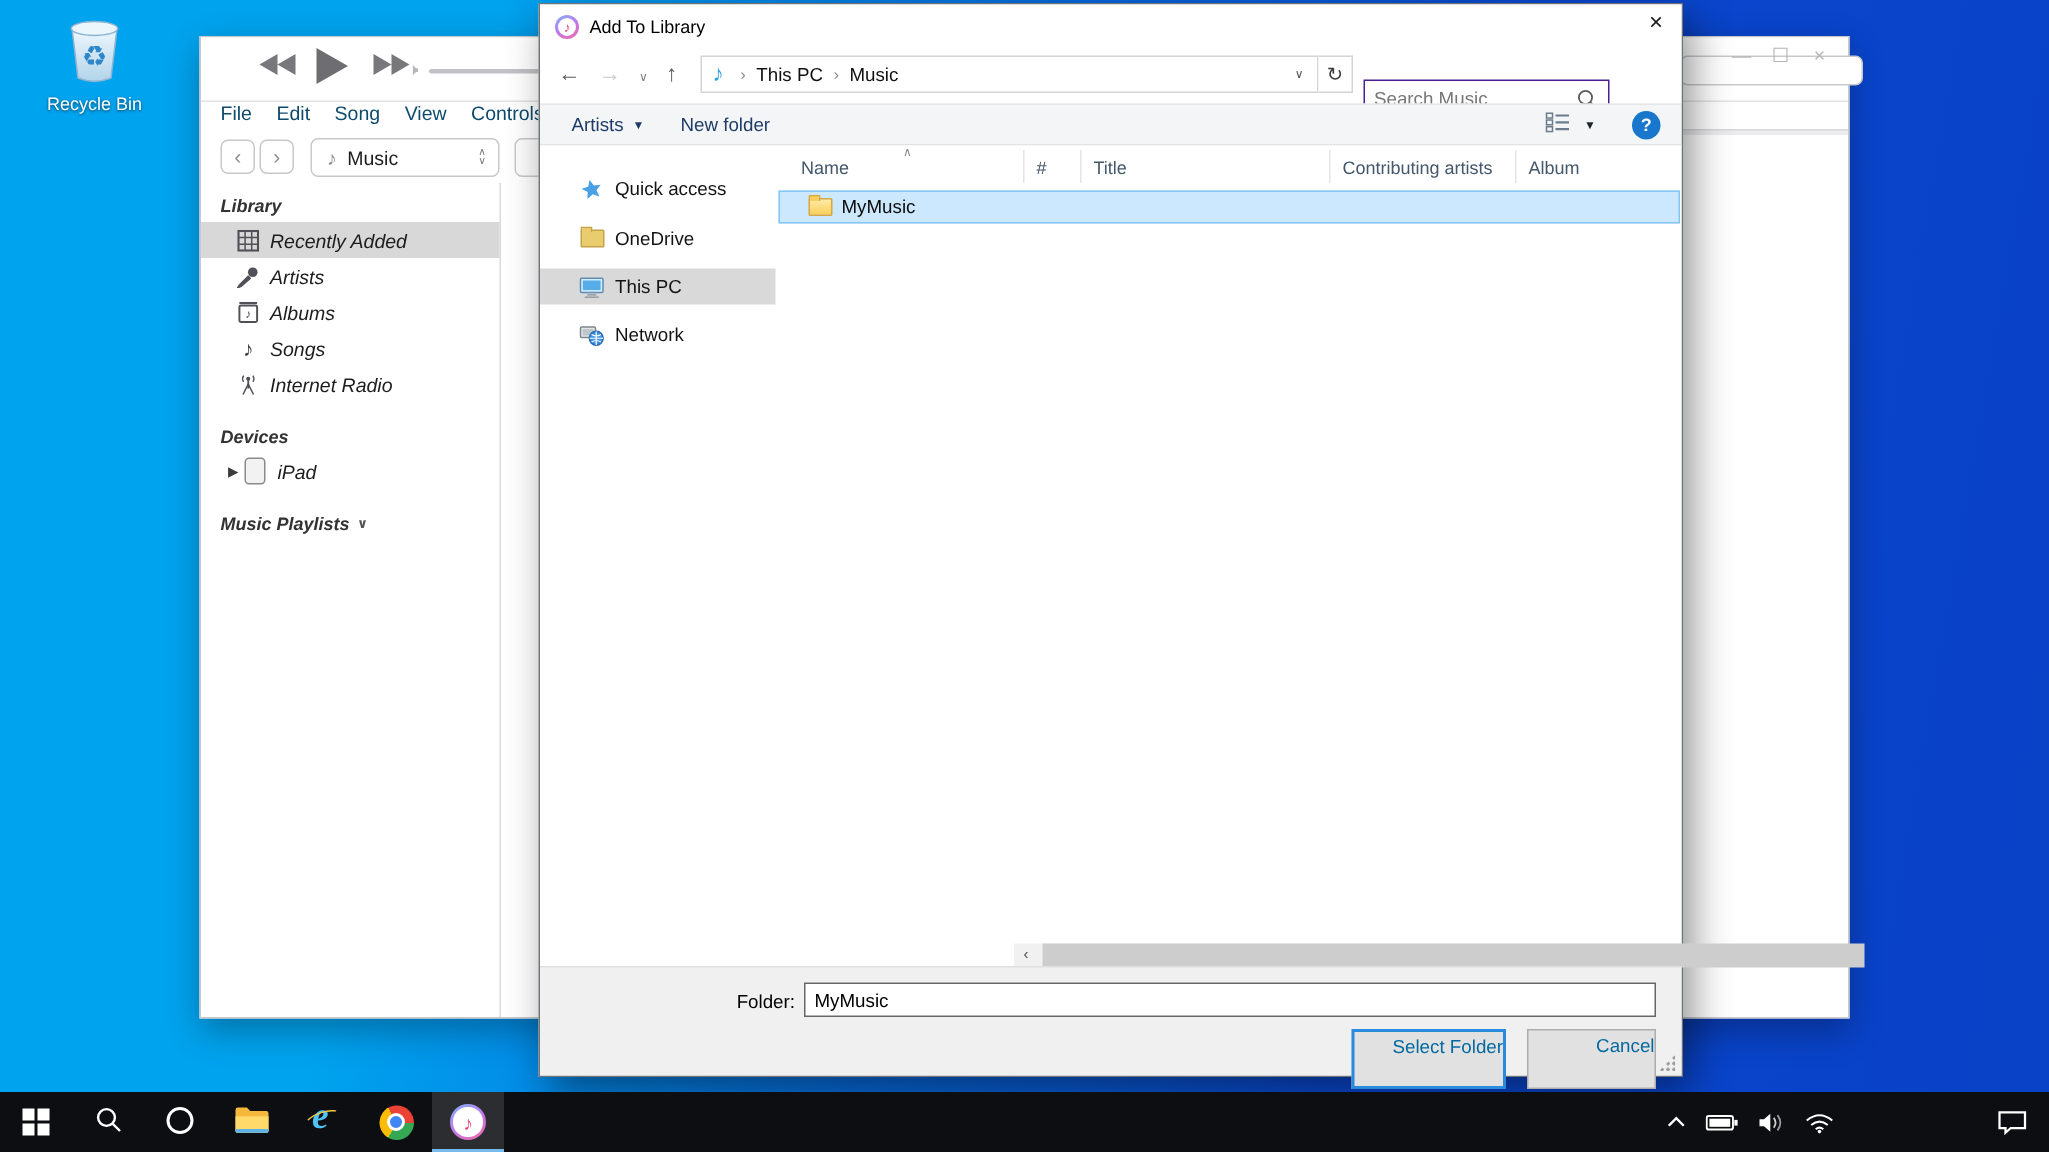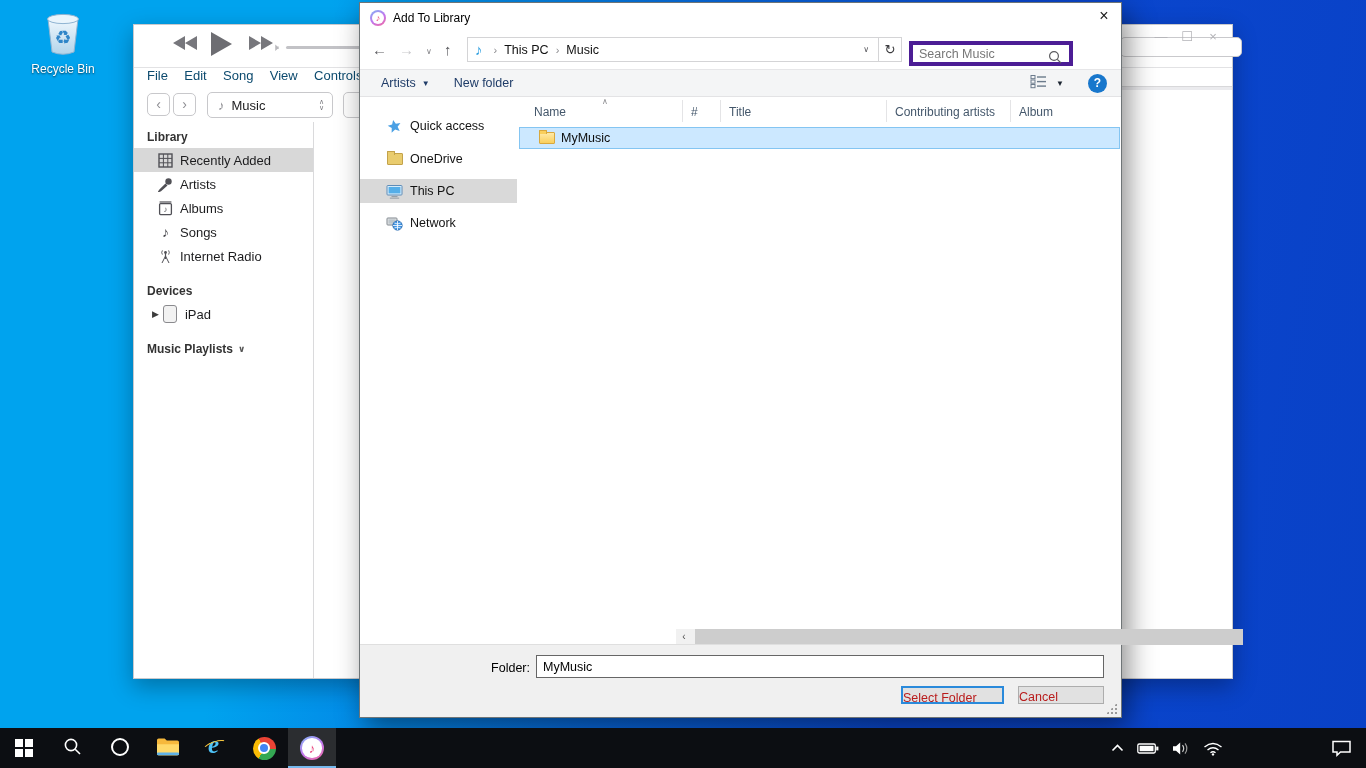--- a/index.html
+++ b/index.html
@@ -31,21 +31,21 @@
   .it-menubar span:first-child { margin-left:13px; }
   .it-graystrip { position:absolute; top:61px; right:0; width:380px; height:18px; background:#ebebee; border-top:1px solid #d8d8da; border-bottom:1px solid #d8d8da; }
   .it-navrow { position:absolute; left:0; top:65px; right:0; height:32px; background:#fff; }
   .nav-sq { position:absolute; top:3px; width:23px; height:23px; border:1px solid #c8c8cb; border-radius:5px; background:#fff; color:#8e8e93; font-size:14px; line-height:21px; text-align:center; }
   .nav-back { left:13px; } .nav-fwd { left:39px; }
   .media-sel { position:absolute; left:73px; top:2px; width:126px; height:26px; border:1px solid #c8c8cb; border-radius:5px; background:#fff; display:flex; align-items:center; }
   .media-sel .ms-note { color:#8e8e93; font-size:13px; margin:0 7px 0 10px; }
   .media-sel .ms-label { font-size:13px; color:#1c1c1e; flex:1; }
   .media-sel .ms-stepper { color:#7a7a7f; font-size:7px; line-height:6px; margin-right:8px; text-align:center; }
   .it-lcd-part { position:absolute; left:209px; top:2px; width:60px; height:26px; border:1px solid #c8c8cb; border-radius:5px; background:#fdfdfd; }
-  .it-sidebar { position:absolute; left:0; top:97px; width:180px; bottom:0; background:#fff; border-right:1px solid #dadadc; }
+  .it-sidebar { position:absolute; left:0; top:97px; width:200px; bottom:0; background:#fff; border-right:1px solid #dadadc;font-style:italic; }
   .sb-heading { font-weight:bold; font-size:12px; color:#333; margin:8px 0 4px 13px; }
   .sb-item { position:relative; height:24px; display:flex; align-items:center; padding-left:23px; font-size:13px; color:#1d1d1f; }
   .sb-item.sel { background:#d8d8d8; }
   .sb-ic { width:17px; height:17px; display:inline-flex; align-items:center; justify-content:center; margin-right:6px; color:#505056; flex:none; }
   .sb-device { padding-left:18px; }
   .sb-expander { font-size:9px; color:#3c3c3c; margin-right:4px; }
   .ipad-ic { width:14px; height:18px; border:1px solid #8a8a8e; border-radius:3px; background:#f2f2f2; margin-right:8px; }
   .sb-playlists { display:flex; align-items:center; }
   .sb-playlists .chev { font-size:9px; color:#555; margin-left:5px; }
 
@@ -60,21 +60,21 @@
   .badge-16 .inner { width:12.5px; height:12.5px; font-size:9px; }
   .dlg-navrow { position:absolute; left:0; top:30px; right:0; height:36px; background:#fff; }
   .dn-ic { position:absolute; top:8px; font-size:15px; color:#5a5a5e; }
   .dn-back { left:12px; } .dn-fwd { left:39px; color:#c9c9cc; } .dn-chev { left:66px; font-size:8px; top:14px; color:#808085; } .dn-up { left:84px; }
   .addr-bar { position:absolute; left:107px; top:4px; width:412px; height:25px; border:1px solid #d4d4d6; background:#fff; display:flex; align-items:center; }
   .addr-bar .crumb-note { color:#2d9fe0; font-size:15px; margin:0 4px 0 7px; }
   .addr-sep { color:#8a8a8e; font-size:11px; margin:0 7px; }
   .crumb { font-size:12.5px; color:#111; }
   .addr-ddchev { margin-left:auto; margin-right:9px; font-size:8px; color:#55555a; }
   .refresh-btn { position:absolute; left:519px; top:4px; width:23px; height:25px; border:1px solid #d4d4d6; border-left:none; background:#fff; text-align:center; line-height:24px; font-size:13px; color:#3c3c3f; }
-  .search-box { position:absolute; left:549px; top:8px; width:164px; height:25px; border:4px solid #4c1d95; background:#fff; }
+  .search-box { position:absolute; left:549px; top:20px; width:164px; height:25px; border:1px solid #4c1d95; background:#fff; }
   .search-box input { position:absolute; left:6px; top:1px; right:26px; bottom:1px; border:none; outline:none; font-size:12.5px; font-family:inherit; color:#333; }
   .search-box input::placeholder { color:#777; opacity:1; }
   .search-glass { position:absolute; right:7px; top:5px; }
   .dlg-toolbar { position:absolute; left:0; top:66px; right:0; height:28px; background:#f4f5f6; border-top:1px solid #e6e6e8; border-bottom:1px solid #e3e3e5; display:flex; align-items:center; }
   .tb-cmd { font-size:12.5px; color:#1f3c68; margin-left:21px; display:flex; align-items:center; }
   .tb-cmd .dd { font-size:8px; margin-left:6px; color:#1f3c68; }
   .tb-newfolder { margin-left:24px; }
   .tb-right { margin-left:auto; display:flex; align-items:center; }
   .view-btn { display:flex; align-items:center; margin-right:24px; }
   .view-btn .dd { font-size:8px; color:#1b2430; margin-left:8px; }
@@ -93,21 +93,21 @@
   .folder-ic { position:relative; width:16px; height:12px; background:linear-gradient(#ffeaa7,#f9cf5d); border:1px solid #d8a83e; border-radius:1px; flex:none; }
   .folder-ic::before { content:""; position:absolute; top:-3px; left:-1px; width:6px; height:3px; background:#f9cf5d; border:1px solid #d8a83e; border-bottom:none; border-radius:1px 1px 0 0; }
   .folder-pale { background:#e9cc6e; border-color:#c3a24a; }
   .folder-pale::before { background:#e9cc6e; border-color:#c3a24a; }
   .hscroll { position:absolute; left:158px; right:0; bottom:-1px; height:16px; background:#f1f1f1; display:flex; align-items:center; }
   .hs-arrow { width:16px; height:16px; text-align:center; line-height:15px; font-size:10px; color:#505050; flex:none; }
   .hs-thumb { position:absolute; left:19px; width:548px; top:0; height:16px; background:#cdcdcd; }
   .dlg-footer { position:absolute; left:0; right:0; bottom:0; height:73px; background:#f0f0f0; border-top:1px solid #dfdfdf; }
   .folder-label { position:absolute; left:130px; top:16px; width:40px; text-align:right; font-size:12.5px; color:#000; }
   .folder-input { position:absolute; left:176px; top:10px; width:568px; height:23px; border:1px solid #666; background:#fff; font-family:inherit; font-size:12.5px; padding-left:6px; color:#000; outline:none; }
-  .btn { position:absolute; top:41px; height:18px; background:#e1e1e1; font-size:12.5px; text-align:left; line-height:20px; color:#b91c1c; }
+  .btn { position:absolute; top:41px; height:40px; background:#e1e1e1; font-size:12.5px; text-align:right; line-height:20px; color:#0369a1; }
   .btn-select { left:541px; width:103px; border:2px solid #2a8adb; }
   .btn-cancel { left:658px; width:86px; border:1px solid #adadad; line-height:21px; }
   .resize-grip { position:absolute; right:4px; bottom:3px; width:11px; height:11px;
     background:radial-gradient(circle at 2px 2px,#9a9a9a 1px,transparent 1.3px);
     background-size:4px 4px; clip-path:polygon(100% 0,100% 100%,0 100%); }
 
   
   .taskbar { position:absolute; left:0; right:0; bottom:0; height:40px; background:#0c0e12; display:flex; align-items:stretch; z-index:50; }
   .tb-btn { width:48px; display:flex; align-items:center; justify-content:center; position:relative; }
   .tb-btn.active { background:rgba(255,255,255,.13); }

